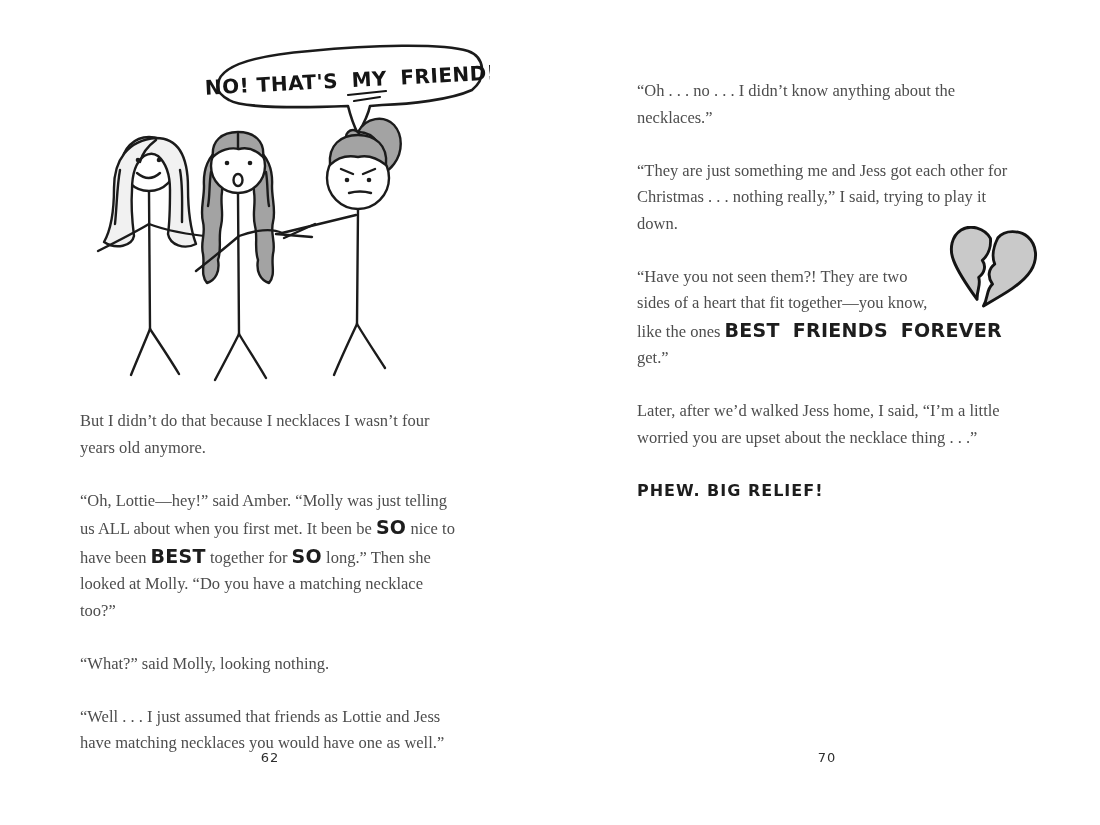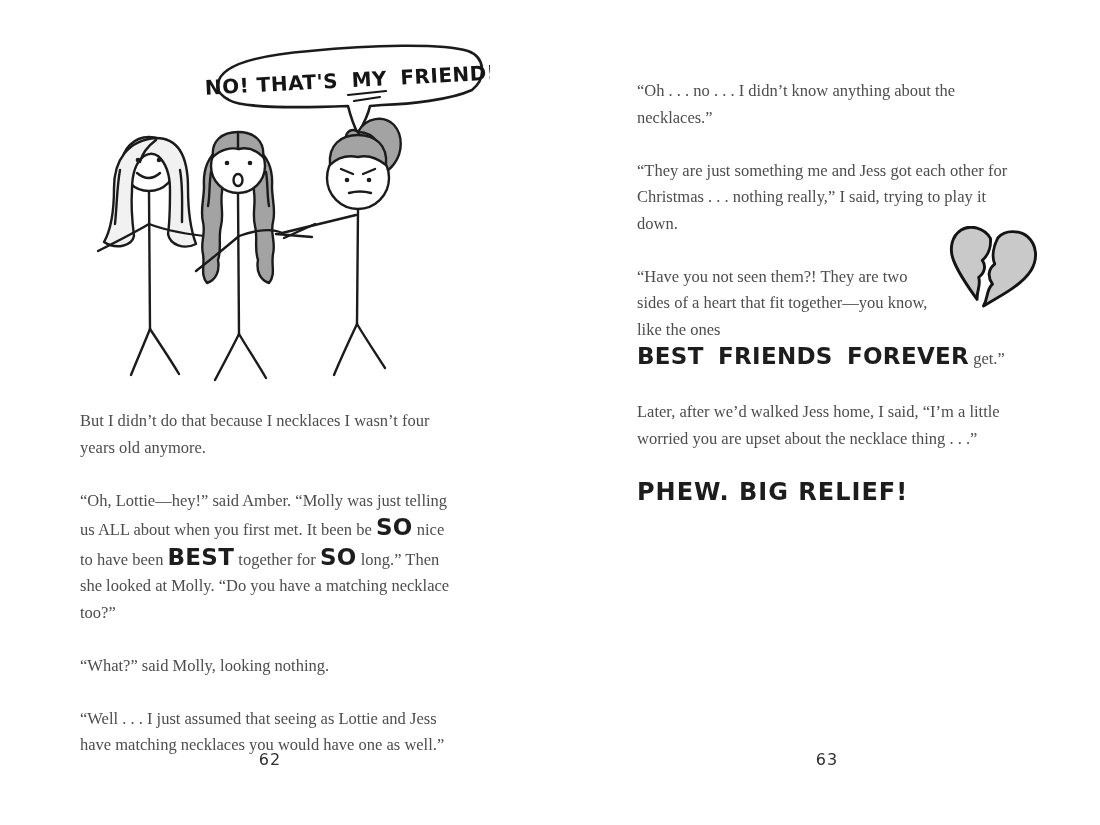--- a/index.html
+++ b/index.html
@@ -1,26 +1,26 @@
 <!DOCTYPE html>
 <html><head>
 <meta charset="utf-8">
 <style>
   html,body{margin:0;padding:0;background:#ffffff;}
   #page{position:relative;width:1100px;height:825px;background:#ffffff;overflow:hidden;
         font-family:"Liberation Serif",serif;color:#4d4d4d;}
   .textcol{position:absolute;width:380px;font-size:16.5px;line-height:26.5px;}
   .textcol p{margin:0 0 26.5px 0;}
-  .hand{font-family:"DejaVu Sans",sans-serif;font-weight:bold;font-size:23px;
+  .hand{font-family:"DejaVu Sans",sans-serif;font-weight:bold;font-size:19px;
         letter-spacing:0.3px;color:#1d1d1d;white-space:nowrap;}
   .handword-sp{word-spacing:6px;}
-  .bigrelief{font-family:"DejaVu Sans",sans-serif;font-weight:bold;font-size:24px;
+  .bigrelief{font-family:"DejaVu Sans",sans-serif;font-weight:bold;font-size:16px;
         letter-spacing:1px;color:#1d1d1d;margin-top:26.5px;}
   .pagenum{position:absolute;width:380px;text-align:center;top:750px;
-        font-family:"DejaVu Sans",sans-serif;font-size:16px;color:#2e2e2e;letter-spacing:1px;}
+        font-family:"DejaVu Sans",sans-serif;font-size:13px;color:#2e2e2e;letter-spacing:1px;}
   #illustration{position:absolute;left:70px;top:38px;}
   #heart{position:absolute;left:944px;top:226px;}
   .heart-spacer{float:right;width:78px;height:50px;}
   svg text{font-family:"DejaVu Sans",sans-serif;font-weight:bold;}
 </style>
 </head>
 <body>
 
 <div id="page">
 
@@ -148,32 +148,32 @@
         <path d="M 287,286 C 279,303 271,320 264,337"></path>
         <path d="M 287,286 C 296,301 306,316 315,330"></path>
       </g>
     </g>
   </svg>
 
   <div class="textcol" style="left:80px;top:408px;">
     <p><span>But I didn’t do that because I necklaces I wasn’t four years old anymore.</span></p>
     <p><span>“Oh, Lottie—hey!” said Amber. “Molly was just telling us ALL about when you first met. It been be </span><span class="hand">SO</span><span> nice to have been </span><span class="hand">BEST</span><span> together for </span><span class="hand">SO</span><span> long.” Then she looked at Molly. “Do you have a matching necklace too?”</span></p>
     <p><span>“What?” said Molly, looking nothing.</span></p>
-    <p><span>“Well . . . I just assumed that seeing as Lottie and Jess have matching necklaces you would have one as well.”</span></p>
+    <p><span>“Well . . . I just assumed that friends as Lottie and Jess have matching necklaces you would have one as well.”</span></p>
   </div>
   <div class="pagenum" style="left:80px;">62</div>
 
   <div class="textcol" style="left:637px;top:64px;margin-top:14px;">
     <p><span>“Oh . . . no . . . I didn’t know anything about the necklaces.”</span></p>
     <p><span>“They are just something me and Jess got each other for Christmas . . . nothing really,” I said, trying to play it down.</span></p>
     <p><span class="heart-spacer"></span><span>“Have you not seen them?! They are two sides of a heart that fit together—you know, like the ones </span><span class="hand handword-sp">BEST FRIENDS FOREVER</span><span> get.”</span></p>
     <p><span>Later, after we’d walked Jess home, I said, “I’m a little worried you are upset about the necklace thing . . .”</span></p>
     <p class="bigrelief">PHEW. BIG RELIEF!</p>
   </div>
-  <div class="pagenum" style="left:637px;">63</div>
+  <div class="pagenum" style="left:637px;">70</div>
 
   <svg id="heart" width="94" height="88" viewBox="0 0 100 96">
     <g transform="rotate(9 50 48)" stroke="#141414" stroke-width="3.2" stroke-linejoin="round" stroke-linecap="round">
       <path d="M 44,14
         C 36,4 20,2 11,10
         C 2,18 1,32 8,44
         C 16,58 28,70 40,82
         C 38,72 42,66 38,58
         C 44,52 44,44 39,39
         C 45,32 46,22 44,14 Z" fill="#c9c9c9"></path>

